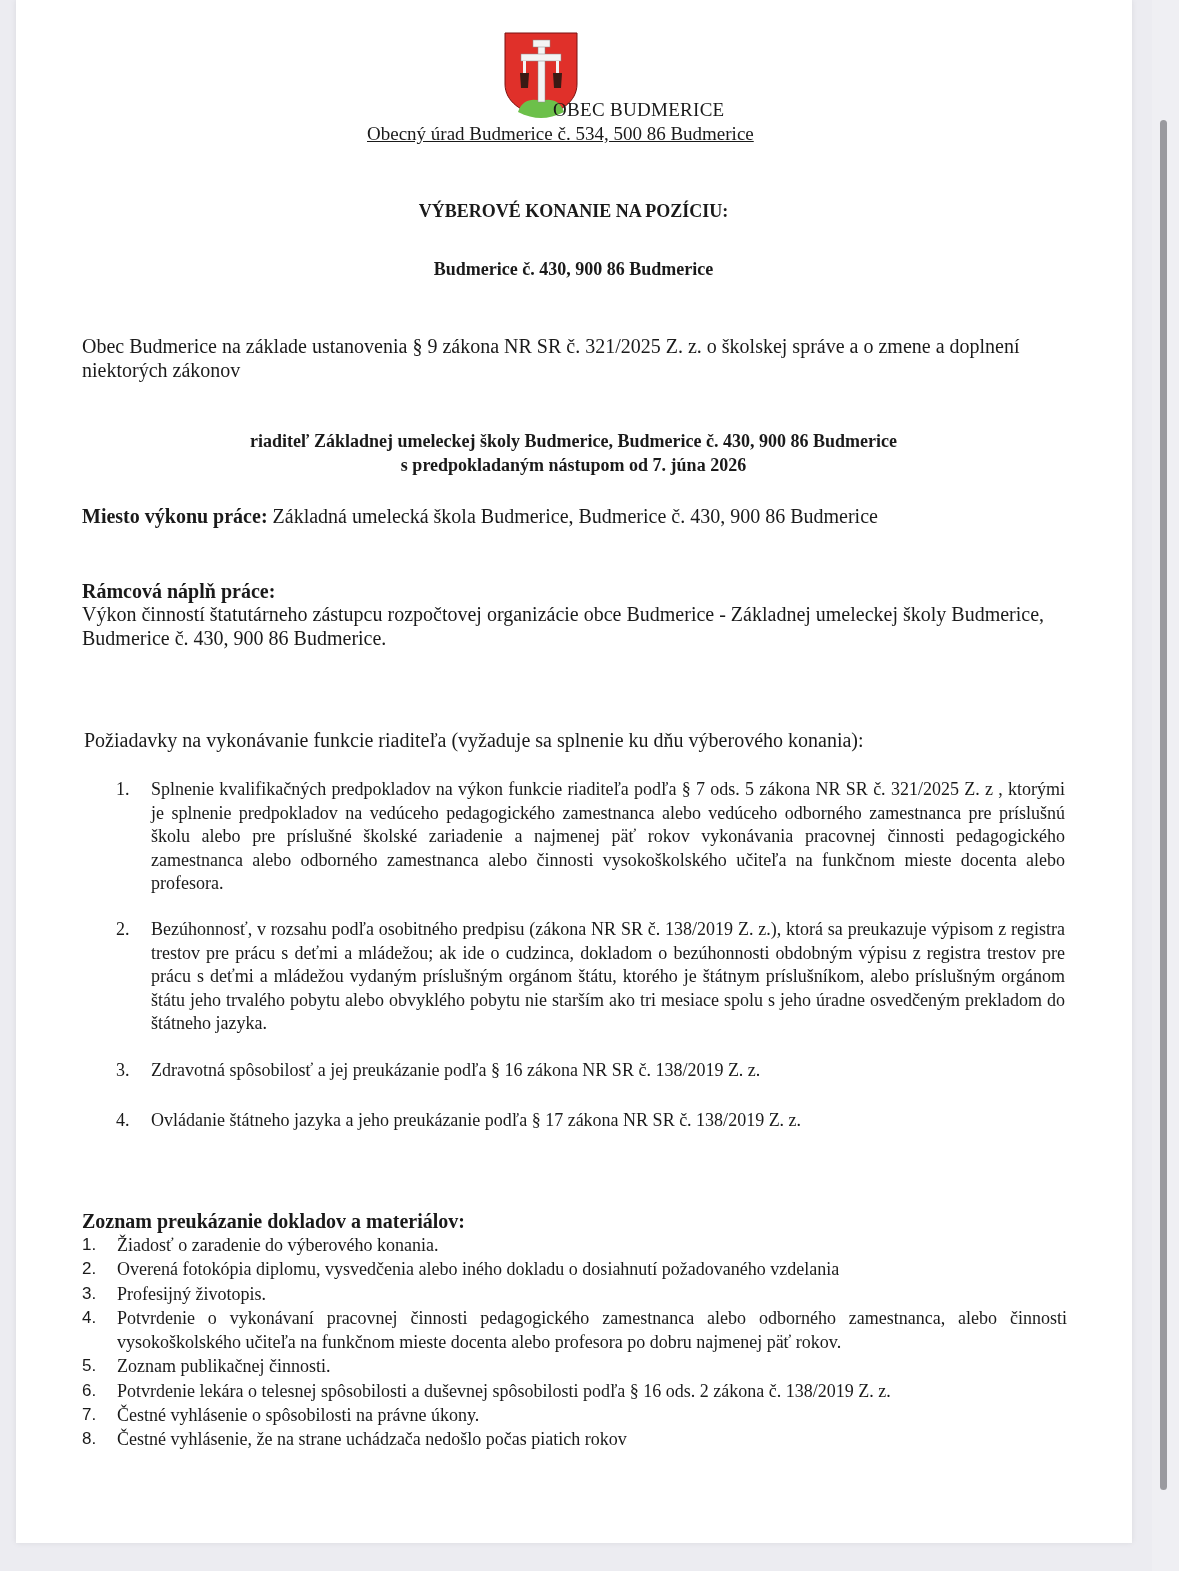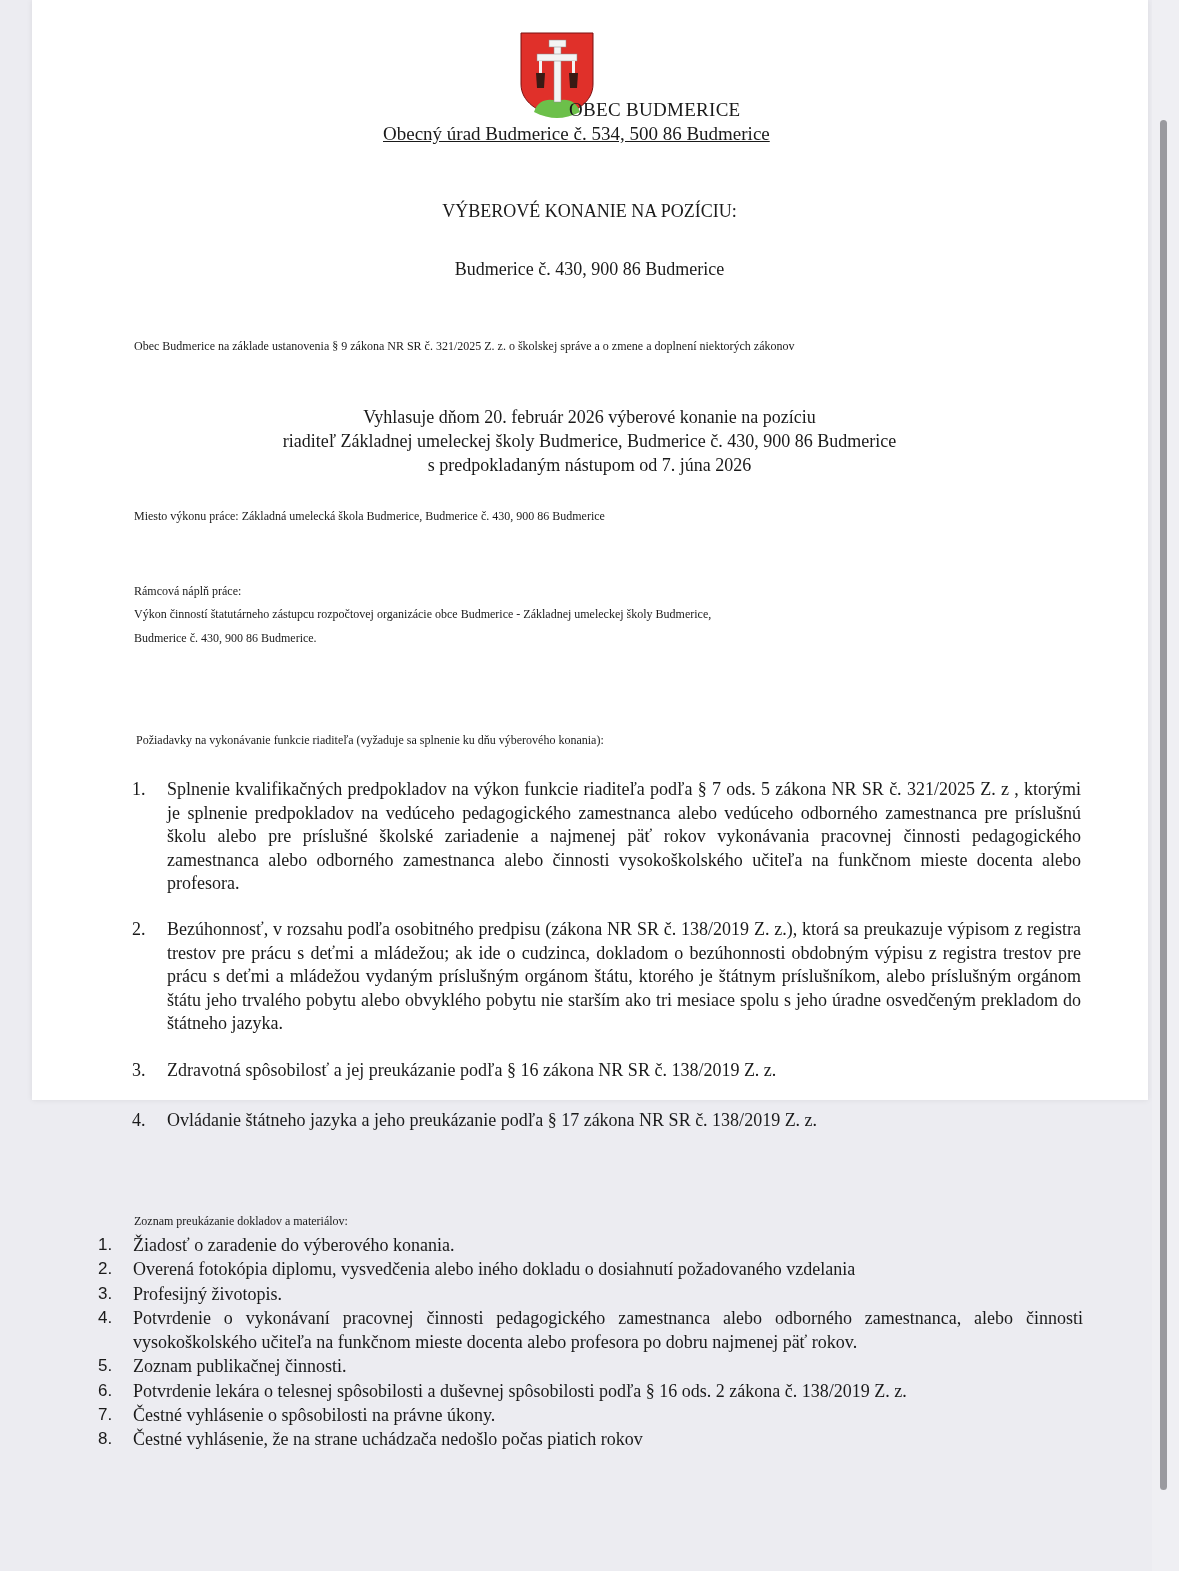--- a/index.html
+++ b/index.html
@@ -4,40 +4,40 @@
 <style>
   html, body { margin: 0; padding: 0; }
   body {
     width: 1179px; height: 1571px; overflow: hidden;
     background: #ececf1;
     font-family: "Liberation Serif", "DejaVu Serif", serif;
     color: #1a1a1a;
     position: relative;
   }
   .page {
-    position: absolute; left: 32px; top: 0; width: 1116px; height: 1100px;
+    position: absolute; left: 16px; top: 0; width: 1116px; height: 1543px;
     background: #ffffff;
     box-shadow: 0 0 6px rgba(0,0,0,0.08);
   }
   .scroll-track {
     position: absolute; left: 1152px; top: 0; width: 27px; height: 1571px;
     background: #efeff3;
   }
   .scroll-thumb {
     position: absolute; left: 1160px; top: 120px; width: 7px; height: 1370px;
     background: #9a9a9f; border-radius: 4px;
   }
   .abs { position: absolute; white-space: nowrap; }
   .crest { position: absolute; left: 488px; top: 32px; width: 74px; height: 86px; }
   .obec { left: 567px; top: 99px; font-size: 19px; letter-spacing: 0.3px; }
   .urad { left: 381px; top: 123px; font-size: 19px; text-decoration: underline; }
   .center { position: absolute; left: 96px; width: 983px; text-align: center; white-space: nowrap; }
-  .b { font-weight: normal; }
+  .b { font-weight: bold; }
   .t18 { font-size: 18px; }
-  .para { position: absolute; left: 96px; width: 985px; font-size: 12px; line-height: 24px; margin-left: 36px; }
+  .para { position: absolute; left: 96px; width: 985px; font-size: 20px; line-height: 24px; }
   .item { position: absolute; left: 130px; width: 950px; font-size: 18px; line-height: 23.5px; }
   .item .num { position: absolute; left: 0; top: 0; }
   .item .txt { position: absolute; left: 35px; width: 914px; text-align: justify; }
   .doc { position: absolute; left: 96px; width: 985px; font-size: 18px; line-height: 24.3px; }
   .doc .row { position: relative; padding-left: 35px; }
   .doc .row .num { position: absolute; left: 0; top: 0; font-family: "Liberation Sans", sans-serif; font-size: 17px; }
   .justify { text-align: justify; text-align-last: left; }
 </style>
 </head>
 <body>
@@ -57,21 +57,20 @@
   </svg>
 
   <div class="abs obec" style="left:537px;">OBEC  BUDMERICE</div>
   <div class="abs urad" style="left:351px;">Obecný úrad Budmerice č. 534, 500 86  Budmerice</div>
 
   <div class="center b t18" style="left:66px; top:201px;">VÝBEROVÉ KONANIE NA POZÍCIU:</div>
   <div class="center b t18" style="left:66px; top:259px;">Budmerice č. 430, 900 86  Budmerice</div>
 
   <div class="para" style="left:66px; top:334px;">Obec Budmerice na základe ustanovenia  § 9  zákona NR SR č. 321/2025 Z. z. o školskej správe a o zmene a doplnení niektorých zákonov</div>
 
-  <div class="center b t18" style="left:66px; top:407px;">Vyhlasuje dňom 20. február 2026 výberové konanie na pozíciu</div>
   <div class="center b t18" style="left:66px; top:431px;">riaditeľ Základnej umeleckej školy Budmerice, Budmerice č. 430, 900 86 Budmerice</div>
   <div class="center b t18" style="left:66px; top:455px;">s predpokladaným nástupom od 7. júna 2026</div>
 
   <div class="para" style="left:66px; top:504px;">
     <span class="b">Miesto výkonu práce:</span><span> Základná umelecká škola Budmerice, Budmerice č. 430, 900 86 Budmerice</span>
   </div>
 
   <div class="para b" style="left:66px; top:579px;">Rámcová náplň práce:</div>
   <div class="para" style="left:66px; top:602px; white-space:nowrap;">Výkon činností štatutárneho zástupcu  rozpočtovej organizácie obce Budmerice - Základnej umeleckej školy Budmerice,</div>
   <div class="para" style="left:66px; top:626px;">Budmerice  č. 430, 900 86 Budmerice.</div>

